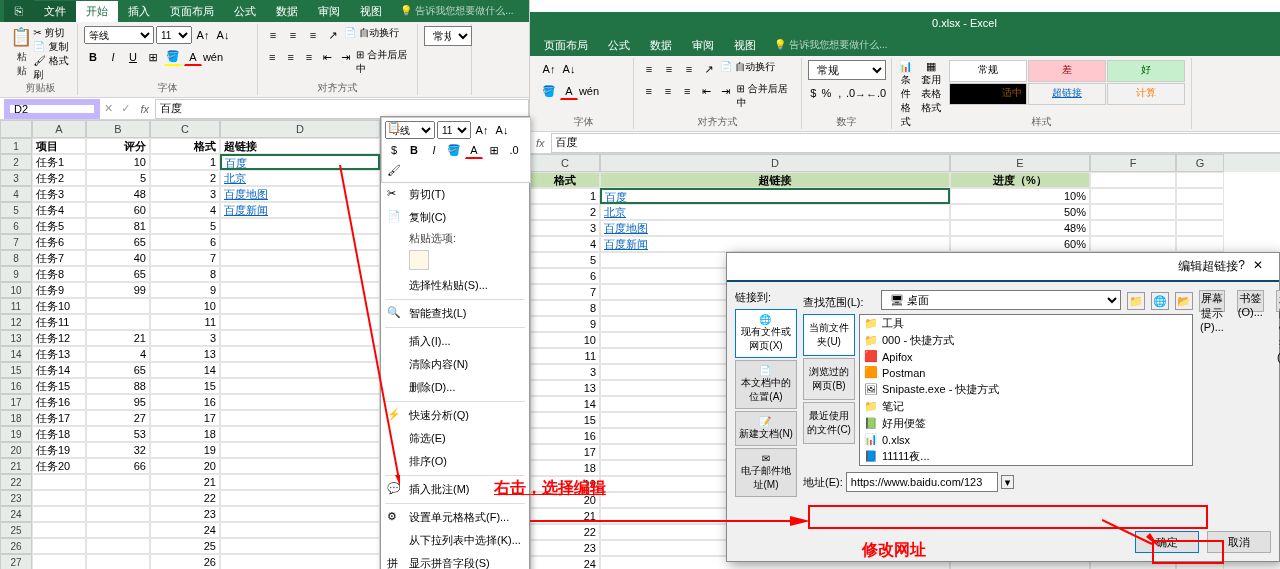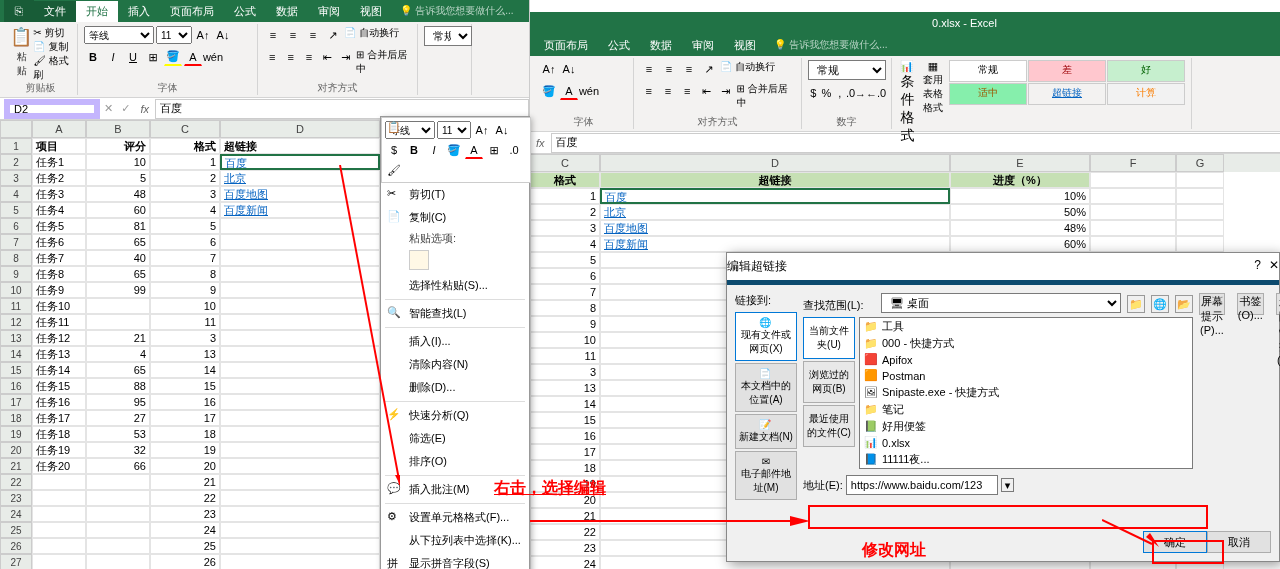--- a/index.html
+++ b/index.html
@@ -56,49 +56,49 @@
     .red-annotation { position: absolute; color: #ff0000; font-size: 16px; font-weight: bold; z-index: 201; }
     .red-box { position: absolute; border: 2px solid #ff0000; z-index: 199; pointer-events: none; }
     
     
     .r-col-C { width: 70px; } .r-col-D { width: 350px; } .r-col-E { width: 140px; } .r-col-F { width: 86px; } .r-col-G { width: 48px; }
     .r-header-cell { background: #c6e0b4; font-weight: bold; text-align: center; }
     .cell.pct { text-align: right; }
     .cell.selected-outline { border: 2px solid #217346; }
     
     .dialog { position: absolute; left: 726px; top: 252px; width: 554px; height: 310px; background: #f0f0f0; border: 1px solid #888; box-shadow: 3px 3px 12px rgba(0,0,0,0.4); z-index: 150; }
-    .dlg-title { padding: 5px 0; font-size: 12px; background: #fff; border-bottom: 5px solid #0c4a6e; display: flex; justify-content: space-between; }
+    .dlg-title { padding: 5px 16px; font-size: 12px; background: #fff; border-bottom: 2px solid #0c4a6e; display: flex; justify-content: flex-end; }
     .dlg-body { padding: 8px; display: flex; gap: 6px; }
     .dlg-left { width: 62px; display: flex; flex-direction: column; gap: 2px; }
     .dlg-left-label { font-size: 11px; padding-bottom: 2px; }
     .dlg-left-btn { border: 1px solid #adadad; background: #e1e1e1; padding: 4px 2px; text-align: center; font-size: 10px; }
     .dlg-left-btn.sel { background: #fff; border-color: #0078d7; }
     .dlg-mid { flex: 1; }
     .dlg-row label { width: 80px; }
     .dlg-input { flex: 1; height: 20px; border: 1px solid #7a7a7a; padding: 0 4px; font-size: 11px; background: #fff; }
     .dlg-list-area { display: flex; gap: 4px; height: 152px; }
     .dlg-list-tabs { width: 52px; display: flex; flex-direction: column; }
     .dlg-list-tab { border: 1px solid #adadad; padding: 6px 2px; text-align: center; font-size: 10px; margin-bottom: 2px; background: #e8e8e8; }
     .dlg-list-tab.sel { background: #fff; border-color: #0078d7; }
     .dlg-filelist { flex: 1; border: 1px solid #7a7a7a; background: #fff; overflow-y: auto; font-size: 11px; }
     .dlg-file-item { padding: 1px 4px; display: flex; align-items: center; gap: 4px; }
     .file-ico { width: 14px; height: 14px; display: inline-block; }
     .dlg-right { width: 72px; display: flex; flex-direction: row; gap: 6px; }
     .dlg-btn { height: 22px; border: 1px solid #adadad; background: #e1e1e1; font-size: 11px; }
     .dlg-btn.primary { border-color: #0078d7; }
-    .dlg-footer { position: absolute; bottom: 8px; right: 8px; display: flex; }
+    .dlg-footer { position: absolute; bottom: 8px; right: 8px; display: flex; gap: 8px; }
     .dlg-lookup-row { display: flex; align-items: flex-end; gap: 6px; font-size: 11px; margin-bottom: 4px; }
     .dlg-combo { height: 20px; border: 1px solid #7a7a7a; font-size: 11px; background: #fff; padding: 0 4px; }
     
     .styles-gallery { display: grid; grid-template-columns: 78px 78px 78px; grid-auto-rows: 22px; gap: 1px; }
     .style-cell { border: 1px solid #ccc; padding: 2px 4px; font-size: 10px; text-align: center; }
     .style-normal { background: #fff; }
     .style-bad { background: #ffc7ce; color: #9c0006; }
     .style-good { background: #c6efce; color: #006100; }
-    .style-mid { background: #86efac; color: #9c5700; }
+    .style-mid { background: #000000; color: #9c5700; text-align: right; }
     .style-link { color: #0563c1; text-decoration: underline; }
     .style-calc { background: #f2f2f2; color: #fa7d00; }
   </style>
 </head>
 <body>
 
 <div class="left-excel">
   <div class="menubar">
     <div style="width:30px;background:#185c37;height:100%;display:flex;align-items:center;justify-content:center;">⎘</div>
     <span class="tab filetab">文件</span>
@@ -479,35 +479,36 @@
         <span class="icon-btn">,</span>
         <span class="icon-btn">.0→</span>
         <span class="icon-btn">←.0</span>
       </div>
       <div class="ribbon-group-label">数字</div>
     </div>
     <div class="ribbon-group" style="width:300px;">
       <div style="display:flex;gap:6px;">
         <div style="text-align:center;">
           <div>📊</div>
-          <div style="font-size:14px;">条件格式</div>
+          <div style="font-size:10px;">条件格式</div>
         </div>
         <div style="text-align:center;">
           <div>▦</div>
           <div style="font-size:10px;">套用表格格式</div>
         </div>
         <div class="styles-gallery">
           <div class="style-cell style-normal">常规</div>
           <div class="style-cell style-bad">差</div>
           <div class="style-cell style-good">好</div>
           <div class="style-cell style-mid">适中</div>
           <div class="style-cell style-link">超链接</div>
           <div class="style-cell style-calc">计算</div>
         </div>
       </div>
+      <div class="ribbon-group-label">样式</div>
     </div>
   </div>
 
   <div class="namebox-row">
     <span class="fx-label">fx</span>
     <input class="formula-bar" value="百度" style="">
   </div>
 
   <div class="sheet">
     <div class="col-headers">

